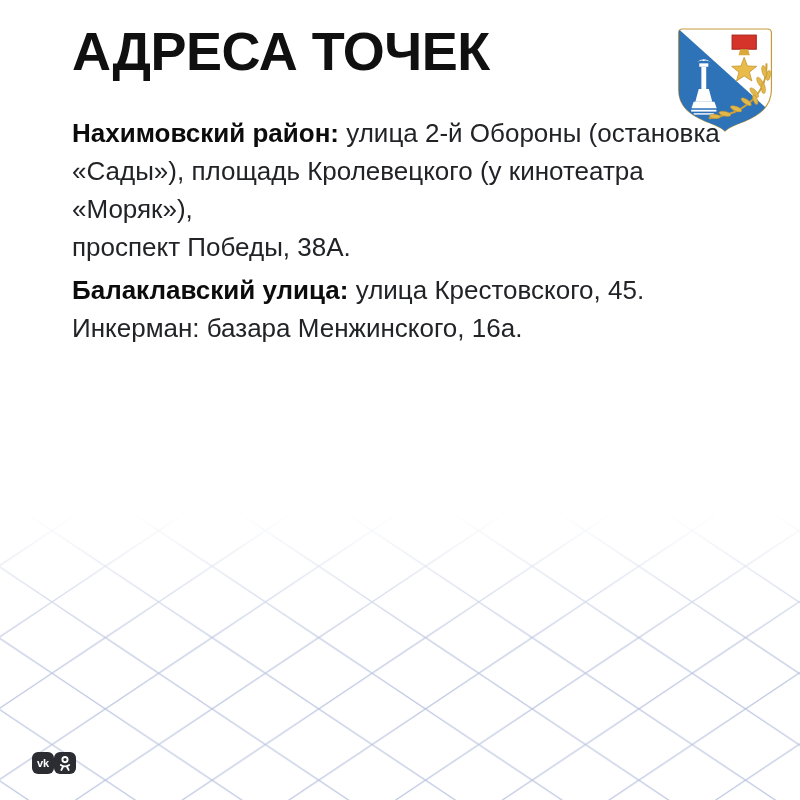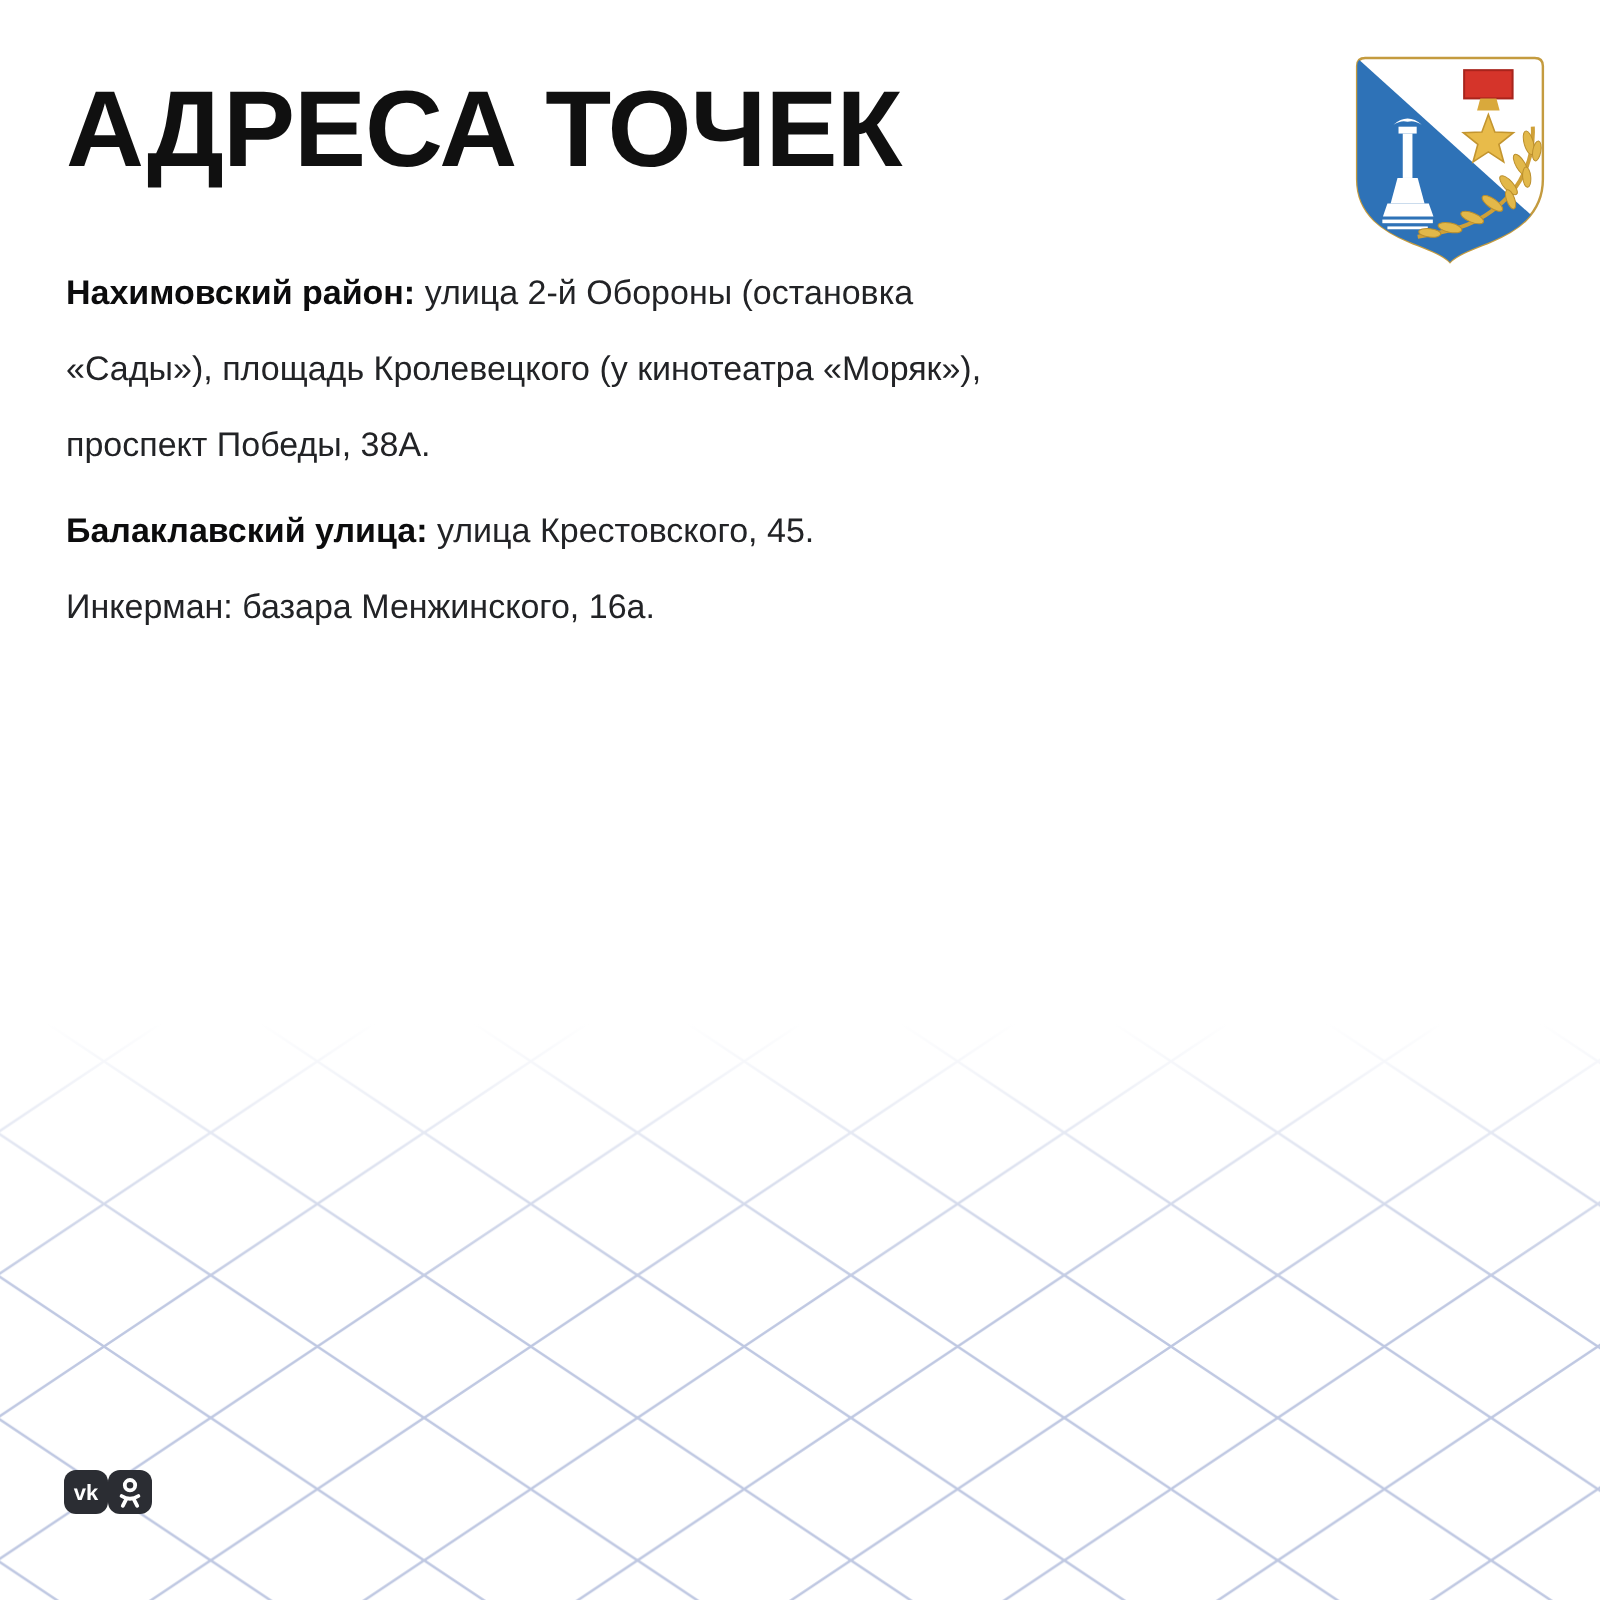--- a/index.html
+++ b/index.html
@@ -8,38 +8,38 @@
     background:#ffffff;
     font-family:"Liberation Sans", sans-serif;
   }
   .grid-layer { position:absolute; inset:0; z-index:0; }
   .fade-layer {
     position:absolute; inset:0; z-index:1;
     background:linear-gradient(180deg,#ffffff 0%,#ffffff 64%,rgba(255,255,255,0) 81%);
   }
   .content {
     position:absolute; inset:0; z-index:2;
-    padding:32px 30px 0 33px; box-sizing:border-box;
+    padding:18px 30px 0 33px; box-sizing:border-box;margin-left:39px;
   }
   .poster-title {
     margin:0 0 30px 0;
     font-size:54px; line-height:66px; font-weight:bold;
     letter-spacing:-0.5px; color:#101010;
   }
   .poster-title span { display:block; }
   .sections p {
     margin:0 0 5px 0;
-    font-size:17px; line-height:38px; font-weight:400;
+    font-size:26px; line-height:38px; font-weight:400;
     color:#222326; max-width:737px;
   }
   .sections strong { font-weight:bold; color:#0c0c0d; }
   .ln { display:block; }
   .emblem { position:absolute; left:676px; top:27px; width:98px; height:106px; z-index:2; }
   .footer {
-    position:absolute; left:32px; bottom:43px; z-index:2;
+    position:absolute; left:32px; bottom:26px; z-index:2;
     display:flex; align-items:flex-start; gap:0;
   }
   .footer .social-icon { width:22px; height:22px; display:block; }
   .footer .footer-text {
     font-size:15.5px; font-weight:bold; color:#3b3e46;
     letter-spacing:0.1px; margin-left:3px;
   }
 </style>
 </head>
 <body>

